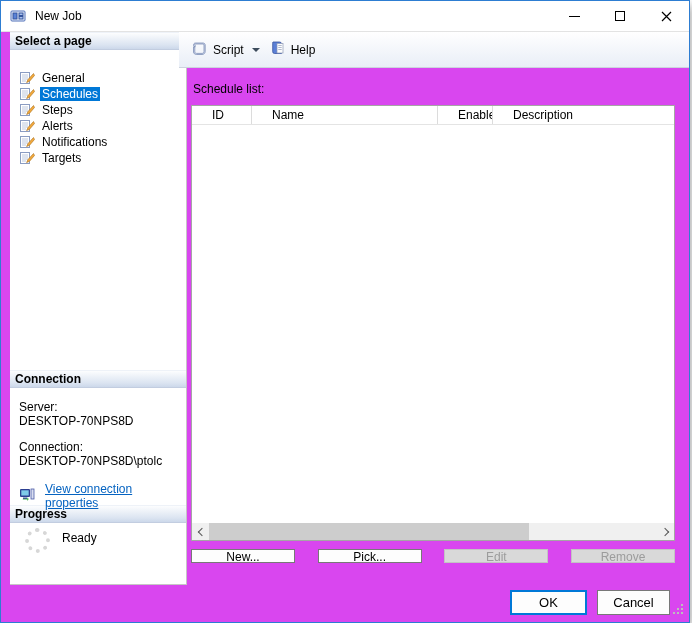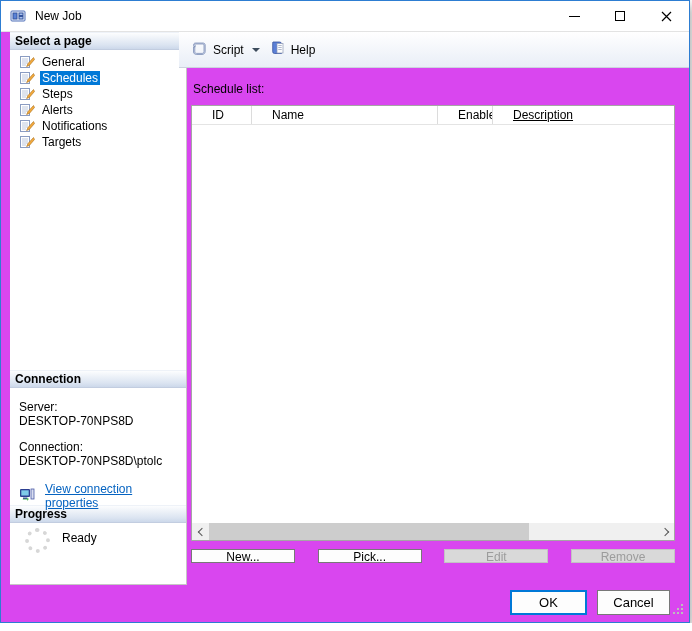--- a/index.html
+++ b/index.html
@@ -18,21 +18,21 @@
   .tb-controls{margin-left:auto;display:flex;height:100%;}
   .ctrl{width:46px;height:100%;display:flex;align-items:center;justify-content:center;}
   .min-glyph{width:11px;height:1px;background:#000;}
   .max-glyph{width:10px;height:10px;border:1px solid #000;}
   
   .left-panel{position:absolute;top:31px;left:0;width:177px;height:553px;background:#fff;
     border-right:1px solid #c6c6c6;border-bottom:1px solid #c6c6c6;margin-left:9px;}
   .panel-header{height:18px;line-height:17px;font-weight:bold;padding-left:5px;
     background:linear-gradient(#fcfdfe,#dbe4f1 75%,#ccd8ea);
     border-bottom:1px solid #c2cde0;border-top:1px solid #eef2f8;}
-  .tree{padding-top:4px;height:320px;}
+  .tree{padding-top:20px;height:320px;}
   .tree-item{display:flex;align-items:center;height:16px;padding-left:9px;gap:5px;cursor:default;}
   .tree-item svg{flex:0 0 16px;}
   .tree-label{padding:0 2px;line-height:14px;}
   .tree-label.selected{background:#0078d7;color:#fff;}
   .conn-body{padding:12px 9px 0 9px;height:117px;line-height:14px;}
   .conn-gap{height:12px;}
   .link-row{display:flex;align-items:center;gap:9px;margin-top:14px;}
   .link{color:#0563c1;text-decoration:underline;cursor:pointer;}
   .prog-body{position:relative;height:62px;}
   .spinner{position:absolute;left:15px;top:5px;width:25px;height:25px;border-radius:50%;
@@ -44,21 +44,21 @@
     border-bottom:1px solid #ccd3de;display:flex;align-items:center;padding-left:7px;}
   .tool-btn{display:flex;align-items:center;gap:5px;padding:4px 5px;cursor:default;}
   .caret-down{width:0;height:0;border-left:4px solid transparent;border-right:4px solid transparent;
     border-top:4px solid #3c4b5c;margin-left:3px;}
   .list-label{position:absolute;left:14px;top:50px;}
   .table{position:absolute;left:12px;right:14px;top:73px;height:436px;background:#fff;
     border:1px solid #a5a5a5;}
   .thead{display:flex;height:19px;border-bottom:1px solid #e4e4e4;}
   .th{padding-left:20px;line-height:18px;border-right:1px solid #dcdcdc;overflow:hidden;}
   .th.c0{width:60px;}.th.c1{width:186px;}.th.c2{width:55px;}
-  .th.c3{flex:1;border-right:none;text-decoration:underline;}
+  .th.c3{flex:1;border-right:none;}
   .tbody{position:absolute;top:19px;bottom:17px;left:0;right:0;background:#fff;}
   .hscroll{position:absolute;bottom:0;left:0;right:0;height:17px;background:#f0f0f0;}
   .scroll-arrow{position:absolute;top:0;width:17px;height:17px;display:flex;align-items:center;justify-content:center;}
   .scroll-arrow.left{left:0;}
   .scroll-arrow.right{right:0;}
   .chev{width:6px;height:6px;border-left:1px solid #555;border-bottom:1px solid #555;}
   .chev.l{transform:rotate(45deg);margin-left:2px;}
   .chev.r{transform:rotate(225deg);margin-right:2px;}
   .scroll-thumb{position:absolute;left:17px;top:0;width:320px;height:17px;background:#cdcdcd;}
   .action-row{position:absolute;left:12px;right:14px;top:517px;display:flex;justify-content:space-between;}

